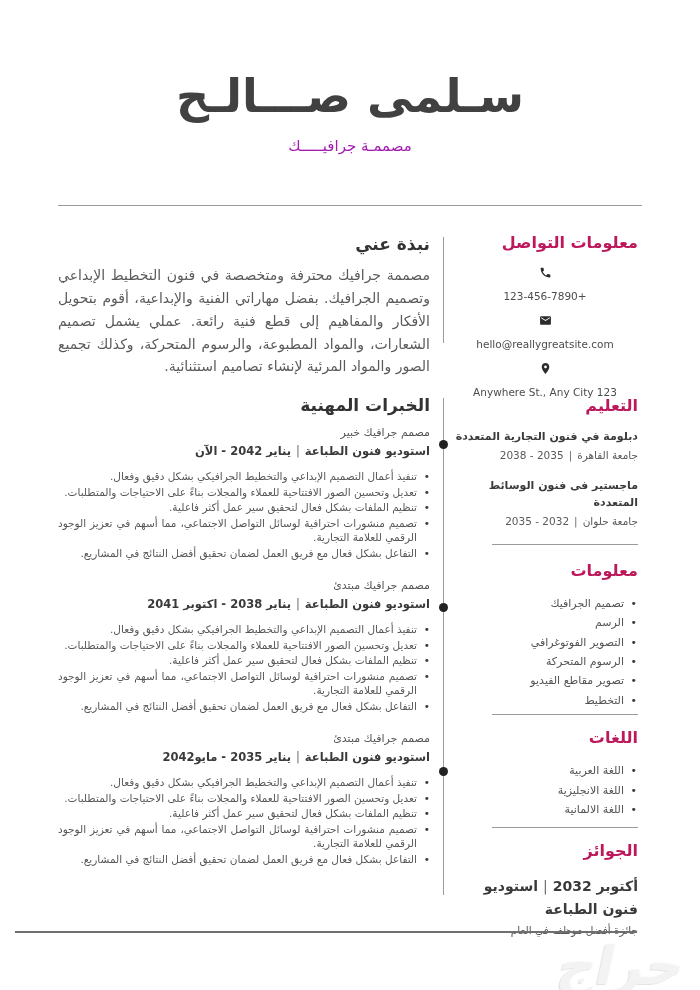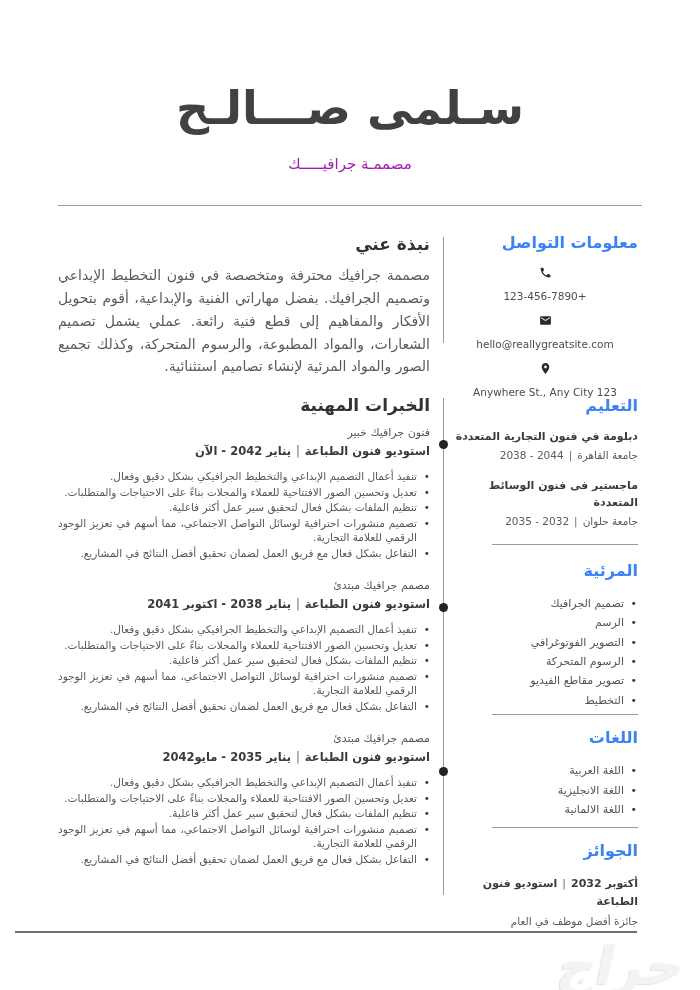--- a/index.html
+++ b/index.html
@@ -3,46 +3,46 @@
 <meta charset="utf-8">
 <style>
   html,body{margin:0;padding:0;background:#fff;}
   .page{
     position:relative;width:700px;height:990px;margin:0 auto;
     background:#ffffff;overflow:hidden;
     font-family:"DejaVu Sans",sans-serif;direction:rtl;color:#5a5a5a;
   }
   
   .header{position:absolute;top:62px;left:0;right:0;text-align:center;}
-  .name{font-size:46px;line-height:1.5;font-weight:bold;color:#414141;margin:12px;}
+  .name{font-size:46px;line-height:1.5;font-weight:bold;color:#414141;margin:0;}
   .job-title{font-size:15px;color:#a21caf;margin-top:6px;}
   .header-rule{position:absolute;top:205px;left:58px;right:58px;height:1px;background:#9a9a9a;}
 
   
   .contact-vline{position:absolute;top:237px;right:256px;width:1px;height:106px;background:#9a9a9a;}
   .main-vline{position:absolute;top:398px;right:256px;width:1px;height:497px;background:#9a9a9a;}
   .tdot{position:absolute;right:252px;width:9px;height:9px;border-radius:50%;background:#222;}
   .tdot.d1{top:440px;} .tdot.d2{top:603px;} .tdot.d3{top:767px;}
 
   
   .sidebar-top{position:absolute;top:233px;right:62px;width:186px;}
   .sidebar-rest{position:absolute;top:396px;right:62px;width:186px;}
-  .side-h{font-size:16px;font-weight:bold;color:#3b82f6;margin:0 0 12px 0;line-height:1.3;}
+  .side-h{font-size:16px;font-weight:bold;color:#be185d;margin:0 0 12px 0;line-height:1.3;}
   .c-row{display:flex;align-items:center;gap:9px;margin-bottom:12px;font-size:10.5px;color:#4c4c4c;flex-direction:column;}
   .c-row svg{flex:0 0 auto;}
   .edu-item{margin-bottom:14px;}
   .edu-degree{font-size:11px;font-weight:bold;color:#3a3a3a;line-height:1.5;}
   .edu-detail,.award-sub{font-size:10.5px;color:#5a5a5a;margin-top:3px;line-height:1.5;}
   .side-rule{border:none;border-top:1px solid #9a9a9a;width:146px;margin:9px 0 16px 0;}
   .side-rule.r2{margin:4px 0 13px 0;}
   .side-rule.r3{margin:7px 0 13px 0;}
   .slist{list-style:none;margin:0;padding:0;font-size:11px;color:#535353;}
   .slist li{position:relative;padding-right:14px;line-height:1.77;}
   .slist li::before{content:"•";position:absolute;right:1px;color:#3a3a3a;}
-  .award-line{font-size:11px;font-weight:bold;color:#3a3a3a;margin-top:14px;line-height:1.6;}
+  .award-line{font-size:14px;font-weight:bold;color:#3a3a3a;margin-top:14px;line-height:1.6;}
   .sep{padding:0 5px;color:#6b6b6b;font-weight:normal;}
   .award-line .sep{font-weight:normal;}
 
   
   .main-about{position:absolute;top:233px;right:270px;width:372px;}
   .main-exp{position:absolute;top:394px;right:270px;width:372px;}
   .main-h{font-size:17px;font-weight:bold;color:#333;margin:0 0 9px 0;line-height:1.3;}
   .about-text{font-size:14px;line-height:1.63;text-align:justify;color:#5a5a5a;margin:0;}
   .job{margin-bottom:18px;}
   .job-role{font-size:11px;color:#555;line-height:1.4;}
@@ -107,21 +107,21 @@
 
   <section class="main-about">
     <h2 class="main-h">نبذة عني</h2>
     <p class="about-text">مصممة جرافيك محترفة ومتخصصة في فنون التخطيط الإبداعي وتصميم الجرافيك. بفضل مهاراتي الفنية والإبداعية، أقوم بتحويل الأفكار والمفاهيم إلى قطع فنية رائعة. عملي يشمل تصميم الشعارات، والمواد المطبوعة، والرسوم المتحركة، وكذلك تجميع الصور والمواد المرئية لإنشاء تصاميم استثنائية.</p>
   </section>
 
   <section class="main-exp">
     <h2 class="main-h">الخبرات المهنية</h2>
 
     <div class="job">
-      <div class="job-role">فنون جرافيك خبير</div>
+      <div class="job-role">مصمم جرافيك خبير</div>
       <div class="job-company">
         <span>استوديو فنون الطباعة</span><span class="sep">|</span><span>يناير 2042 - الآن</span>
       </div>
       <ul class="blist">
         <li>تنفيذ أعمال التصميم الإبداعي والتخطيط الجرافيكي بشكل دقيق وفعال.</li>
         <li>تعديل وتحسين الصور الافتتاحية للعملاء والمجلات بناءً على الاحتياجات والمتطلبات.</li>
         <li>تنظيم الملفات بشكل فعال لتحقيق سير عمل أكثر فاعلية.</li>
         <li>تصميم منشورات احترافية لوسائل التواصل الاجتماعي، مما أسهم في تعزيز الوجود الرقمي للعلامة التجارية.</li>
         <li>التفاعل بشكل فعال مع فريق العمل لضمان تحقيق أفضل النتائج في المشاريع.</li>
       </ul>
@@ -156,35 +156,35 @@
     </div>
   </section>
 
   <aside class="sidebar-rest">
 
     <section>
       <h2 class="side-h">التعليم</h2>
       <div class="edu-item">
         <div class="edu-degree">دبلومة في فنون التجارية المتعددة</div>
         <div class="edu-detail">
-          <span>جامعة القاهرة</span><span class="sep">|</span><span>2044 - 2038</span>
+          <span>جامعة القاهرة</span><span class="sep">|</span><span>2035 - 2038</span>
         </div>
       </div>
       <div class="edu-item">
         <div class="edu-degree">ماجستير فى فنون الوسائط المتعددة</div>
         <div class="edu-detail">
           <span>جامعة حلوان</span><span class="sep">|</span><span>2032 - 2035</span>
         </div>
       </div>
     </section>
 
     <hr class="side-rule">
 
     <section>
-      <h2 class="side-h">المرئية</h2>
+      <h2 class="side-h">معلومات</h2>
       <ul class="slist">
         <li>تصميم الجرافيك</li>
         <li>الرسم</li>
         <li>التصوير الفوتوغرافي</li>
         <li>الرسوم المتحركة</li>
         <li>تصوير مقاطع الفيديو</li>
         <li>التخطيط</li>
       </ul>
     </section>
 

